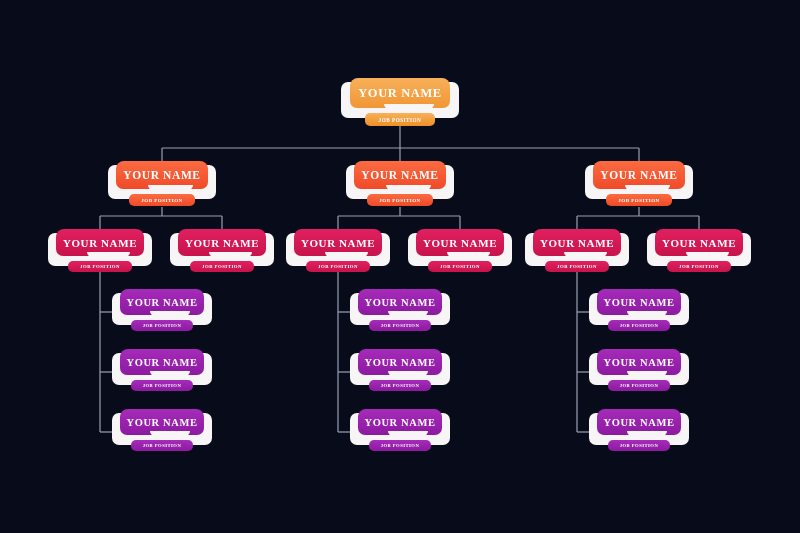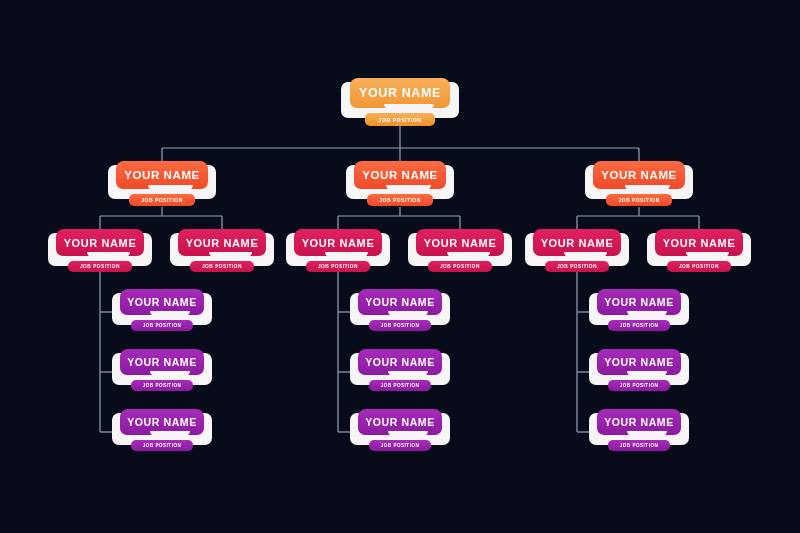--- a/index.html
+++ b/index.html
@@ -3,21 +3,21 @@
 <meta charset="utf-8">
 <title>Organizational Chart</title>
 <style>
   html,body{margin:0;padding:0;}
   body{
     width:800px;height:533px;
     background:#080b1a;
     font-family:"Liberation Sans", sans-serif;
     overflow:hidden;
   }
-  #stage{position:relative;width:724px;height:533px;}
+  #stage{position:relative;width:724px;height:533px;font-family:Liberation Serif, serif;}
 
   
   #wires{position:absolute;left:0;top:0;width:800px;height:533px;pointer-events:none;}
 
   
   .node{position:absolute;}
   .node .plate{
     position:absolute;left:0;top:0;
     background:#f7f5f6;
     border-radius:7px;

